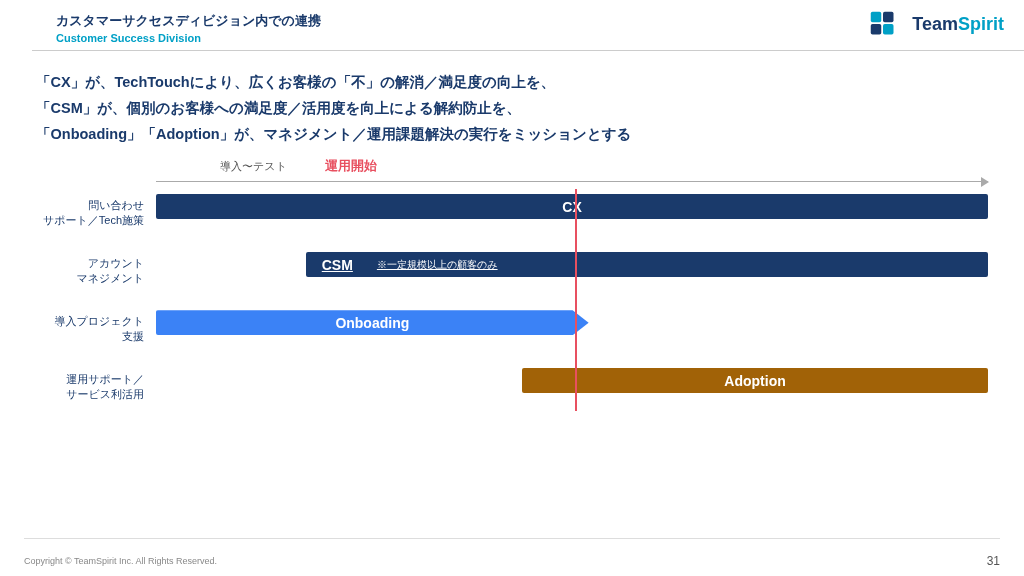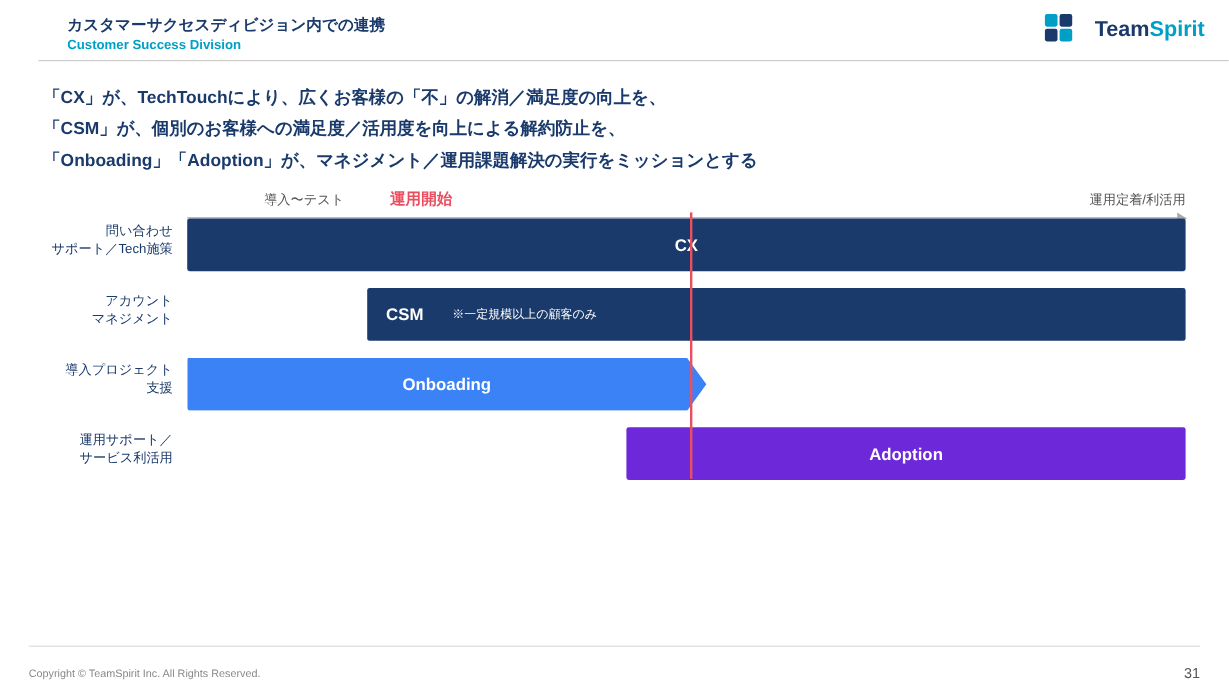--- a/index.html
+++ b/index.html
@@ -86,32 +86,32 @@
     }
     .row-bars {
       flex: 1;
       position: relative;
       height: 48px;
     }
 
     
     .bar {
       position: absolute;
-      height: 44px;
+      height: 25px;
       top: 5px;
       display: flex;
       align-items: center;
       justify-content: center;
       color: #fff;
       font-size: 14px;
       font-weight: bold;
       border-radius: 2px;
     }
     .bar-dark-blue { background: #1a3a6b; }
-    .bar-teal { background: #6d28d9; }
+    .bar-teal { background: #a16207; }
 
     .bar-note {
       font-size: 10px;
       font-weight: normal;
       margin-left: 24px;
     }
 
     
     #red-divider {
       position: absolute;
@@ -169,51 +169,50 @@
 <div id="description">
   <div id="desc-line">
     <div>「CX」が、TechTouchにより、広くお客様の「不」の解消／満足度の向上を、</div>
     <div>「CSM」が、個別のお客様への満足度／活用度を向上による解約防止を、</div>
     <div>「Onboading」「Adoption」が、マネジメント／運用課題解決の実行をミッションとする</div>
   </div>
 </div>
 
 <div id="chart-area">
 
-  <div style="display:flex; align-items:center; padding-left:120px; position:relative; margin-bottom:2px;">
+  <div style="display:flex; align-items:center; padding-left:120px; position:relative; margin-bottom:14px;">
 
     <div style="position:absolute; left:120px; right:0; top:24px; height:1px; background:#aaa;">
       <div style="position:absolute; right:-1px; top:-4px; width:0; height:0; border-top:5px solid transparent; border-bottom:5px solid transparent; border-left:8px solid #aaa;"></div>
     </div>
 
     <div style="flex:0 0 195px; font-size:11px; color:#555; text-align:center; position:relative; z-index:1;">導入〜テスト</div>
 
     <div style="font-size:13px; color:#e85060; font-weight:bold; text-align:center; position:relative; z-index:1; flex:0 0 0; white-space:nowrap; transform:translateX(-50%);">運用開始</div>
 
-    <div style="flex:1; font-size:11px; color:#555; text-align:right; position:relative; z-index:1;">運用定着/利活用</div>
   </div>
 
   <div id="all-rows-wrapper" style="position:relative;">
 
     <div id="red-divider" style="position:absolute; left:calc(120px + 44%); top:0; bottom:0; width:2px; background:#e85060; z-index:10;">
     </div>
 
     <div class="chart-row">
       <div class="row-label">問い合わせ<br>サポート／Tech施策</div>
       <div class="row-bars">
         <div class="bar bar-dark-blue" style="left:0; right:0;">
           <span>CX</span>
         </div>
       </div>
     </div>
 
     <div class="chart-row">
       <div class="row-label">アカウント<br>マネジメント</div>
       <div class="row-bars">
-        <div class="bar bar-dark-blue" style="left:18%; right:0; justify-content:flex-start; padding-left:16px;">
+        <div class="bar bar-dark-blue" style="left:18%; right:0; justify-content:flex-start; padding-left:16px;text-decoration:underline;">
           <span>CSM</span>
           <span class="bar-note">※一定規模以上の顧客のみ</span>
         </div>
       </div>
     </div>
 
     <div class="chart-row">
       <div class="row-label">導入プロジェクト<br>支援</div>
       <div class="row-bars">
 

